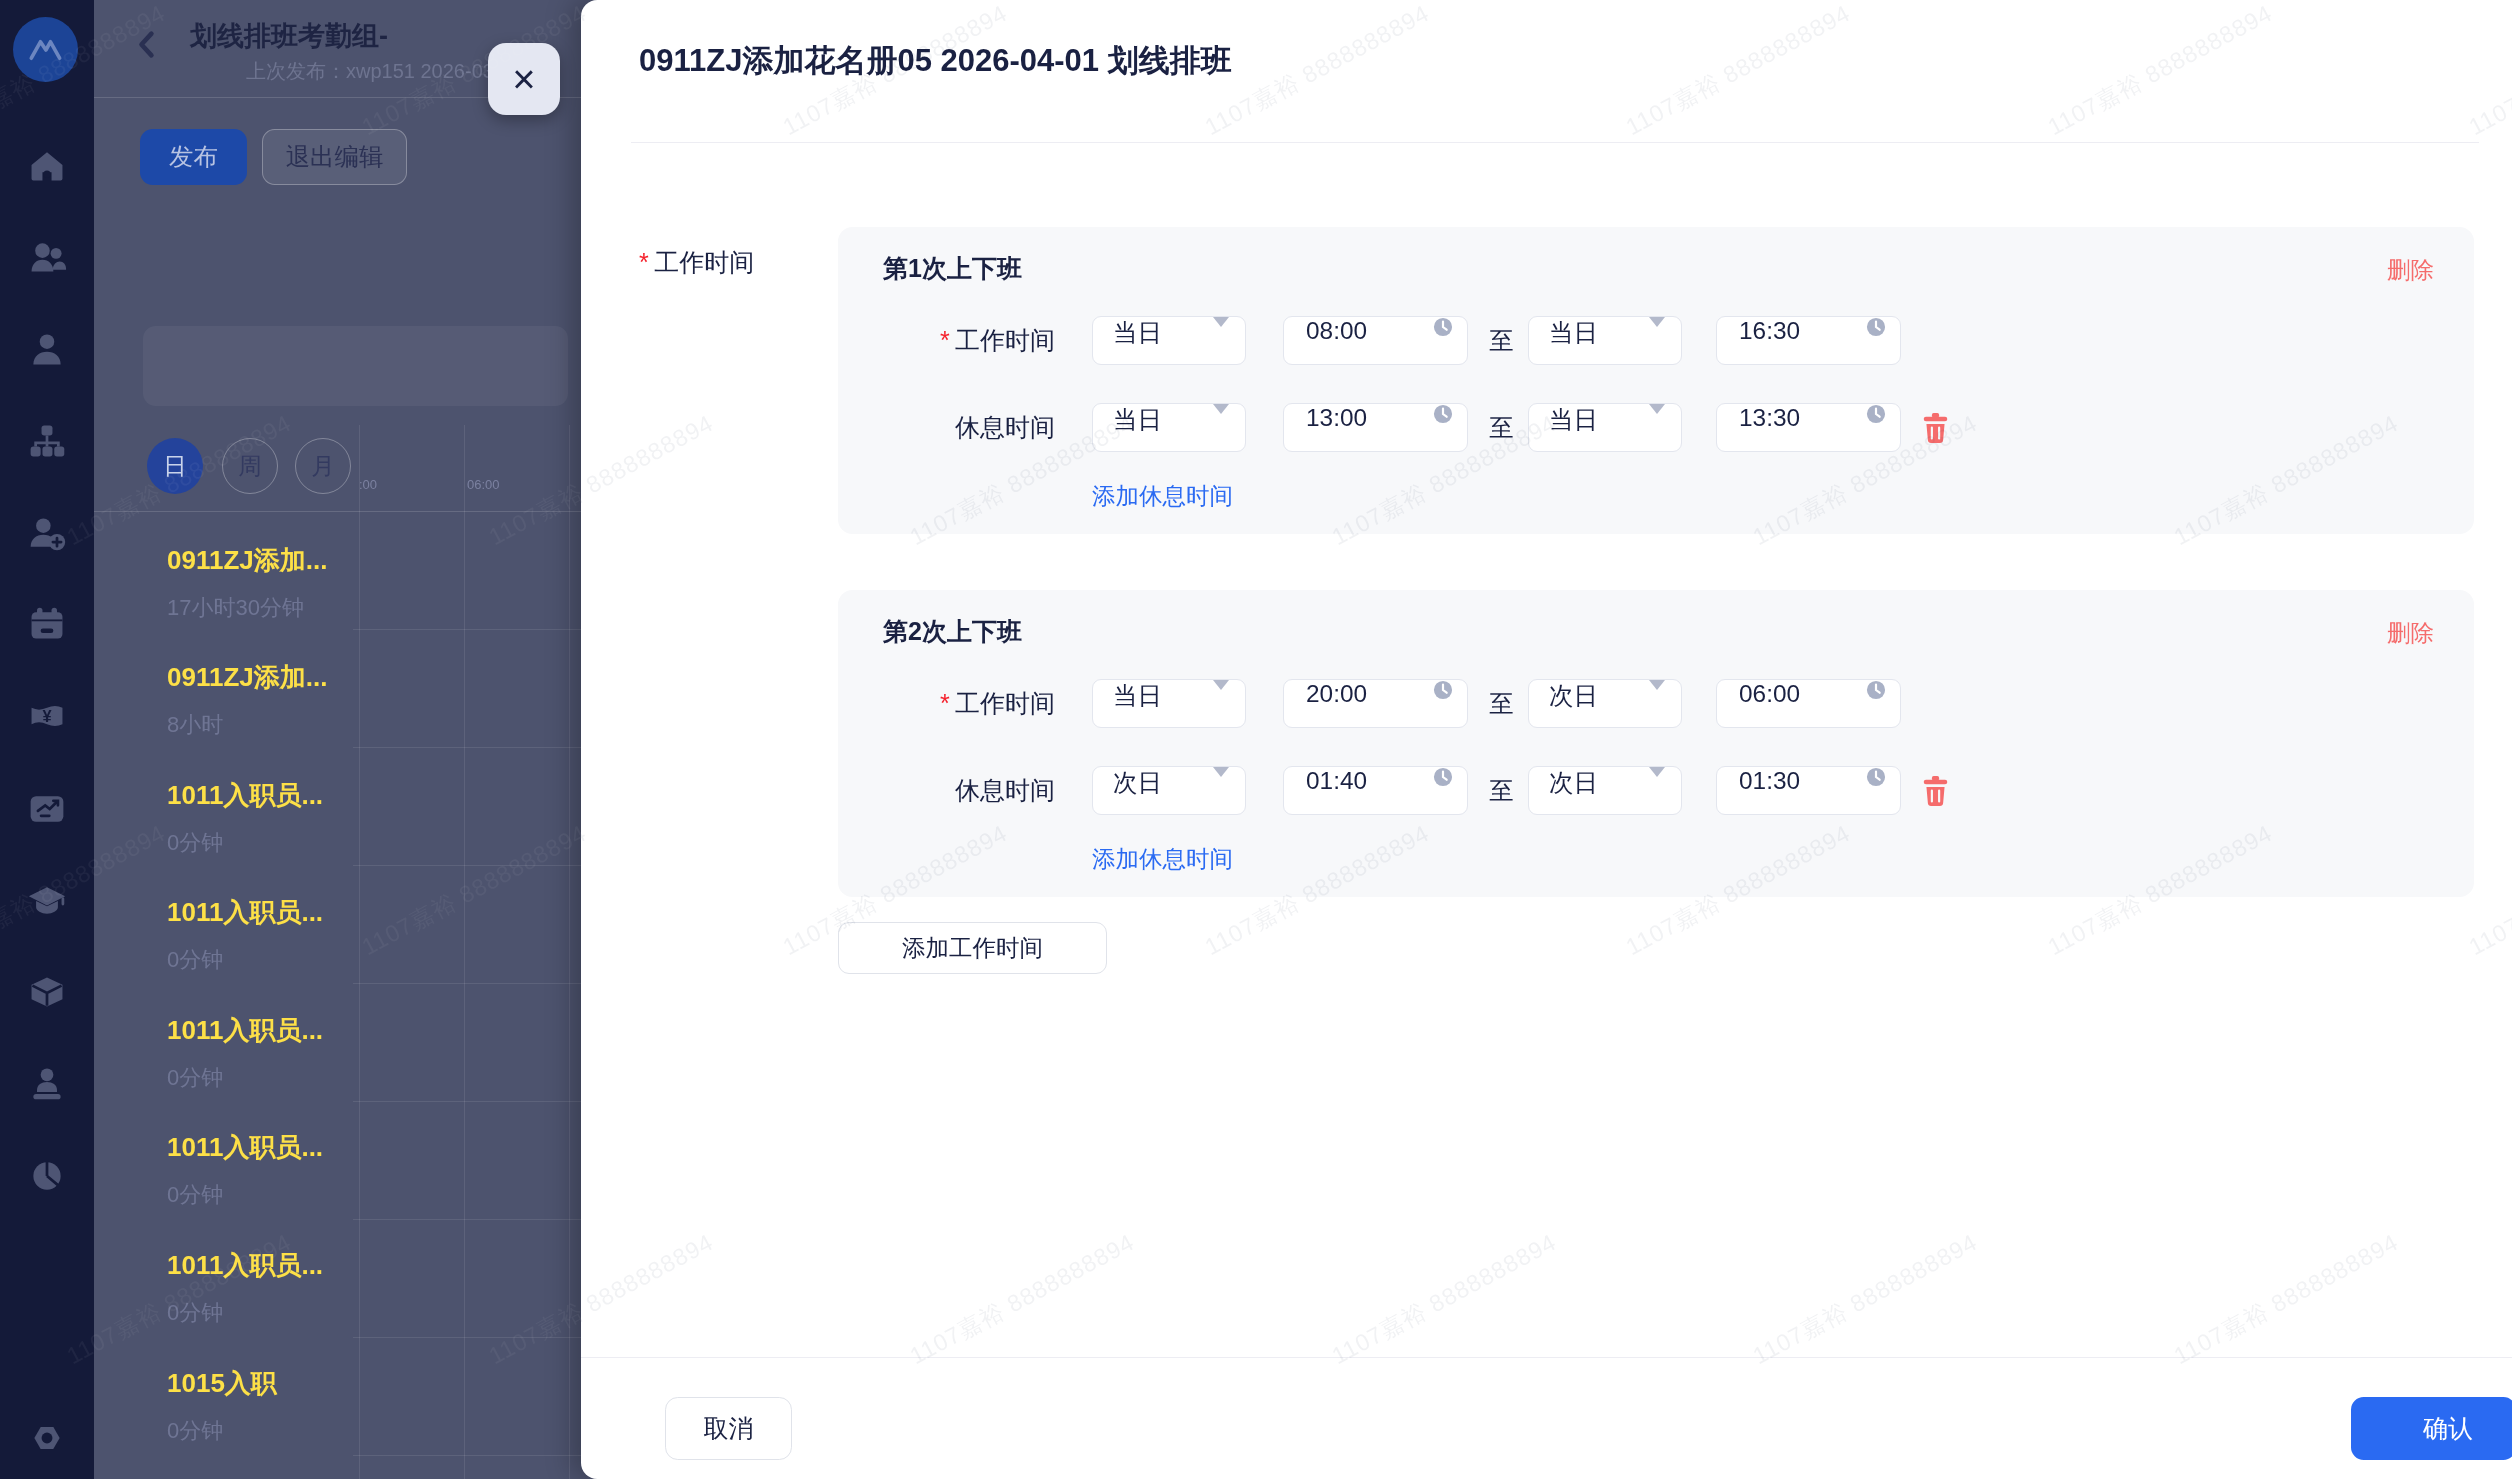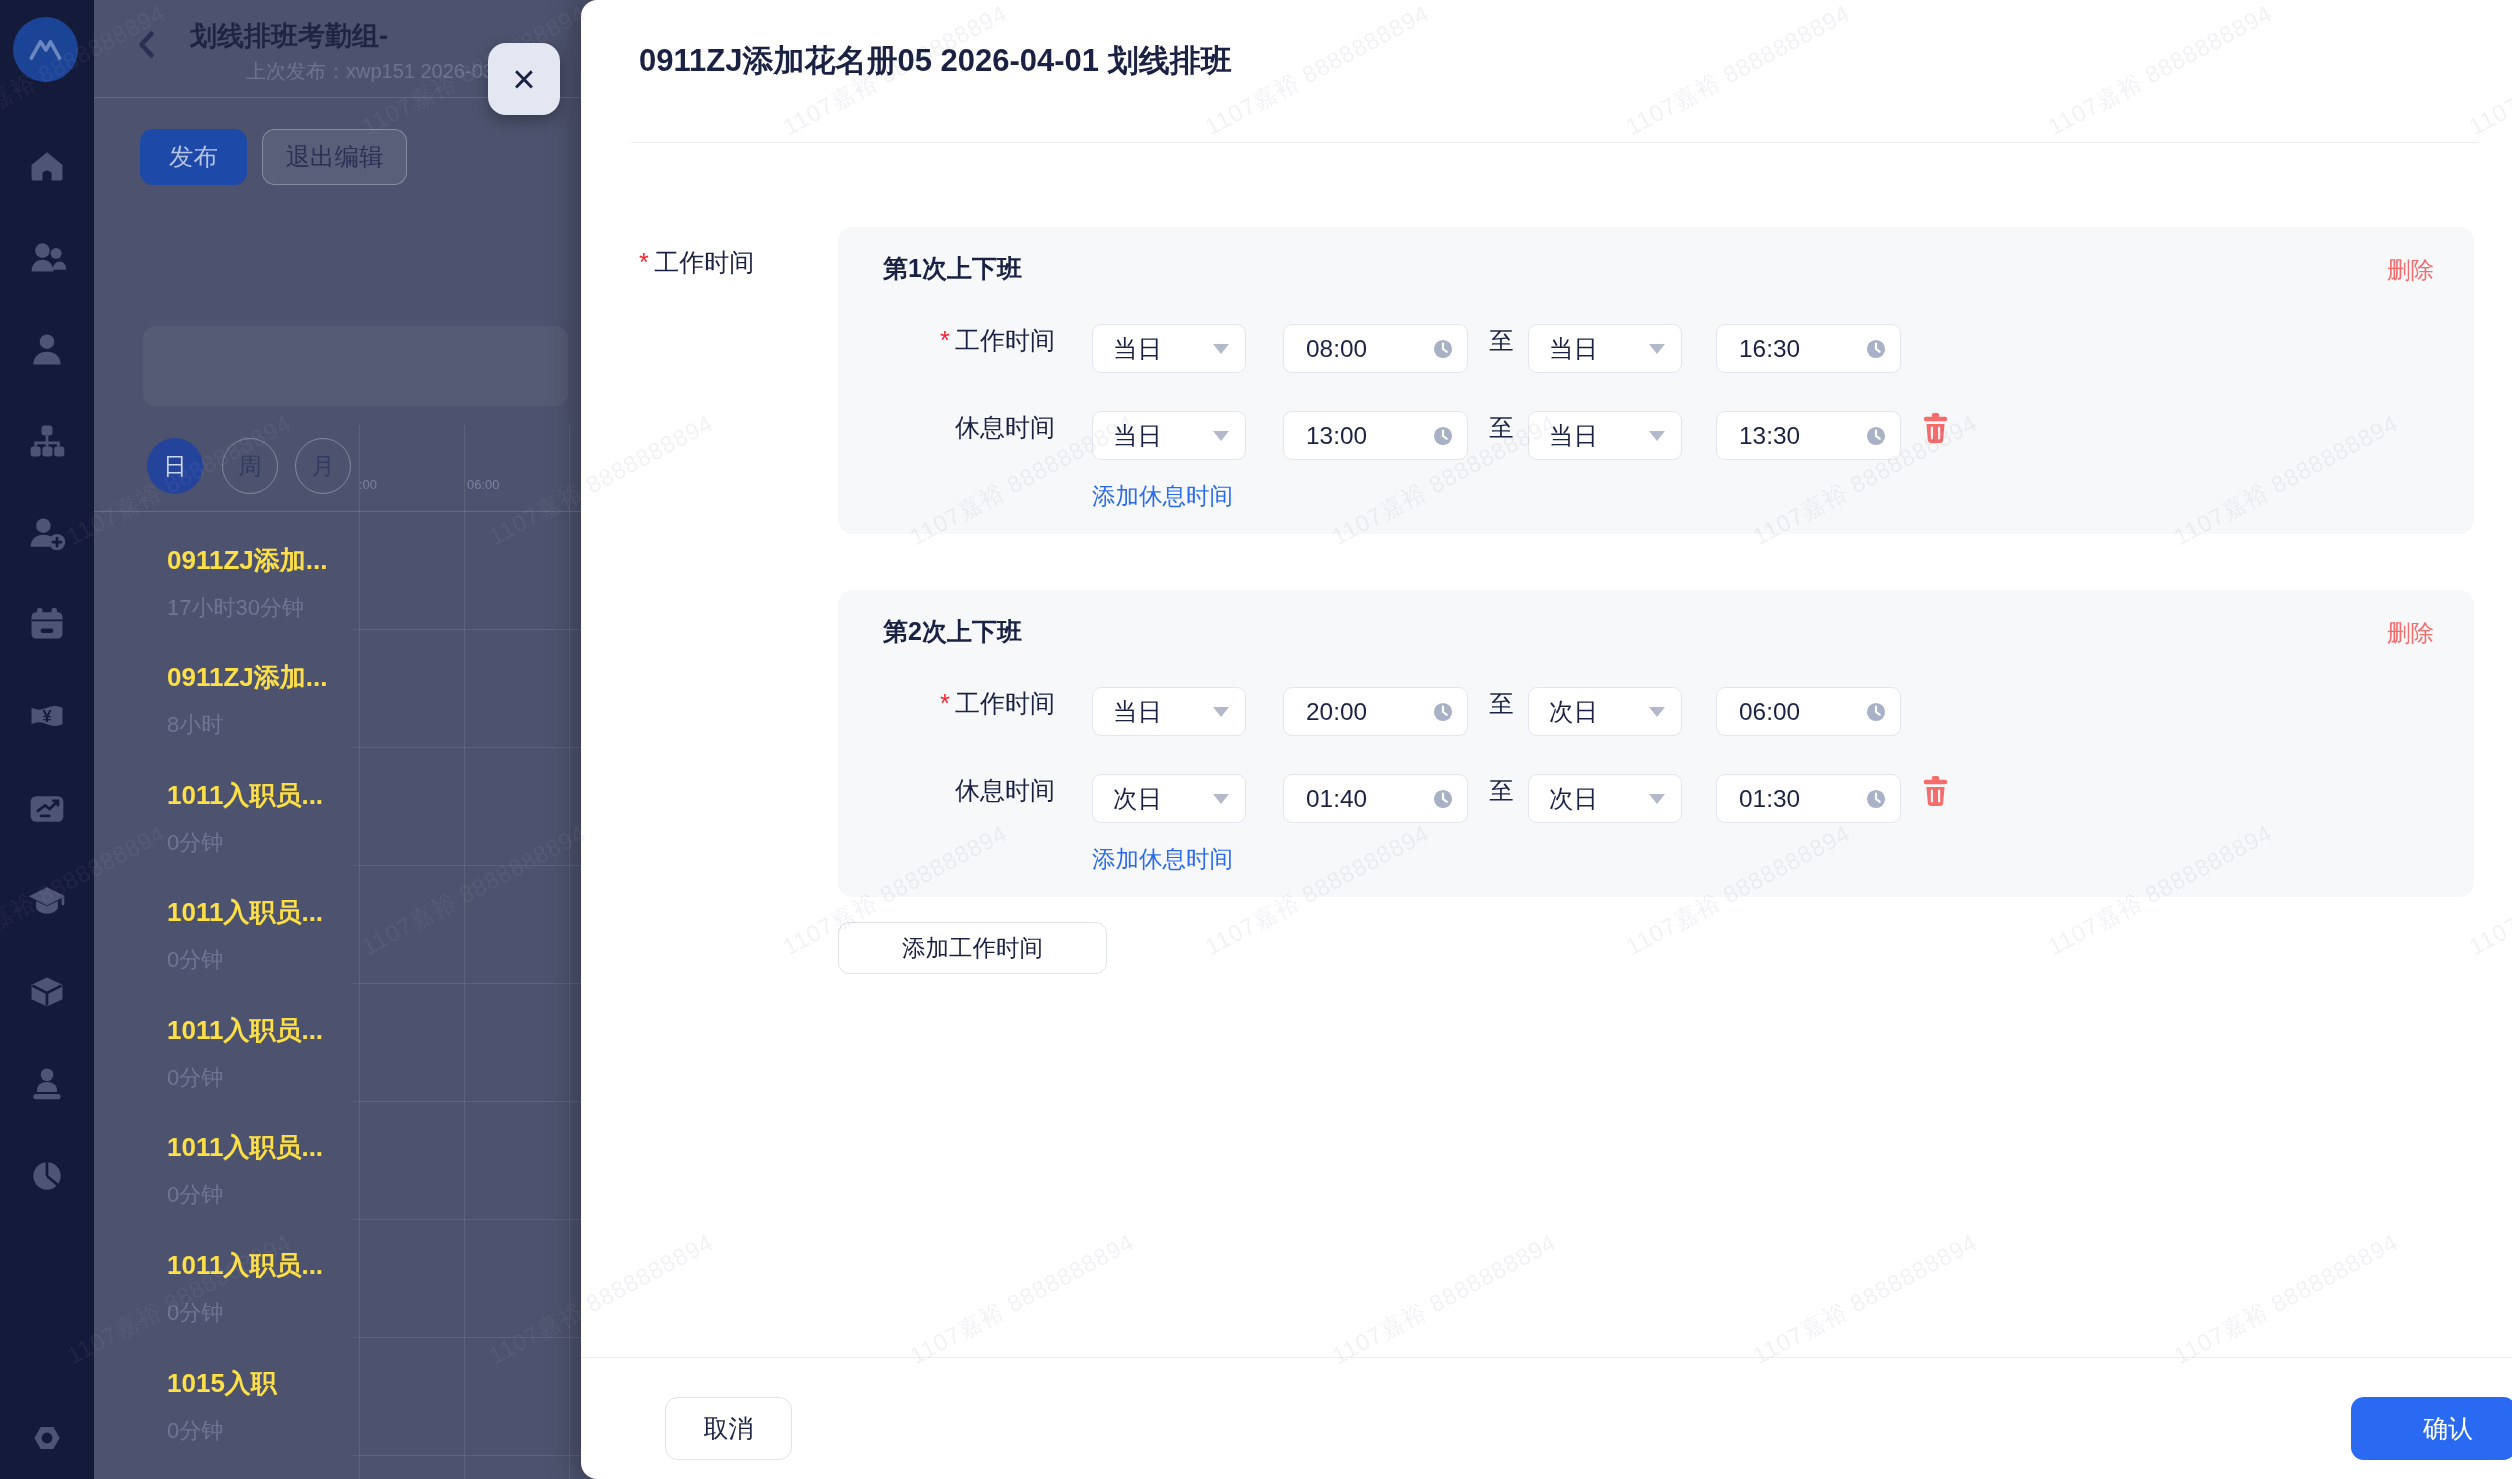--- a/index.html
+++ b/index.html
@@ -41,21 +41,21 @@
   #modal{position:absolute;left:581px;top:0;width:1931px;height:1479px;background:#ffffff;border-radius:16.3px 0 0 16.3px;z-index:10;box-shadow:-9px 0 27px rgba(0,0,0,0.25);}
   .m-title{position:absolute;left:58px;top:40px;font-size:31px;font-weight:bold;color:#1a2142;white-space:nowrap;}
   .m-divider{position:absolute;left:50px;top:142px;width:1848px;height:0.9px;background:#ededf3;}
   .form-label{position:absolute;left:58px;top:246px;font-size:25px;color:#1a2142;}
   .req{color:#f5222d;margin-right:5.4px;}
   .card{position:absolute;left:257px;width:1636px;height:307px;background:#f7f8fa;border-radius:14.5px;}
   .card-title{position:absolute;left:45px;top:25px;font-size:25px;font-weight:bold;color:#1a2142;}
   .card-delete{position:absolute;right:40px;top:27px;font-size:23.5px;color:#f56c6c;cursor:pointer;}
   .row{position:absolute;left:0;width:100%;height:49px;}
   .row-label{position:absolute;left:72px;width:145px;height:49px;line-height:49px;text-align:right;font-size:25px;color:#1a2142;white-space:nowrap;}
-  .select,.timefield{position:absolute;top:8px;height:49px;background:#fff;border:0.9px solid #e3e6ee;border-radius:9px;box-sizing:border-box;display:flex;align-items:center;font-size:24.4px;color:#1a2142;}
+  .select,.timefield{position:absolute;top:0;height:49px;background:#fff;border:0.9px solid #e3e6ee;border-radius:9px;box-sizing:border-box;display:flex;font-size:24.4px;color:#1a2142;}
   .select{width:154px;}
   .select span{margin-left:20px;flex:1;}
   .caret{width:0;height:0;border-left:8.1px solid transparent;border-right:8.1px solid transparent;border-top:10px solid #b3b9cb;margin-right:16.3px;}
   .timefield{width:185px;}
   .timefield span{margin-left:22px;flex:1;}
   .timefield svg{margin-right:14.5px;}
   .to{position:absolute;top:0;width:31px;height:49px;line-height:49px;text-align:center;font-size:24.4px;color:#1a2142;}
   .trash{position:absolute;top:10px;width:29px;height:31px;cursor:pointer;}
   .add-rest{position:absolute;left:254px;top:253px;font-size:23.5px;color:#2a6af2;cursor:pointer;}
   .btn-addwork{position:absolute;left:257px;top:922px;width:269px;height:52px;border-radius:11px;border:0.9px solid #e0e3ea;background:#fff;font-size:23.5px;color:#1a2142;display:flex;align-items:center;justify-content:center;box-sizing:border-box;}

